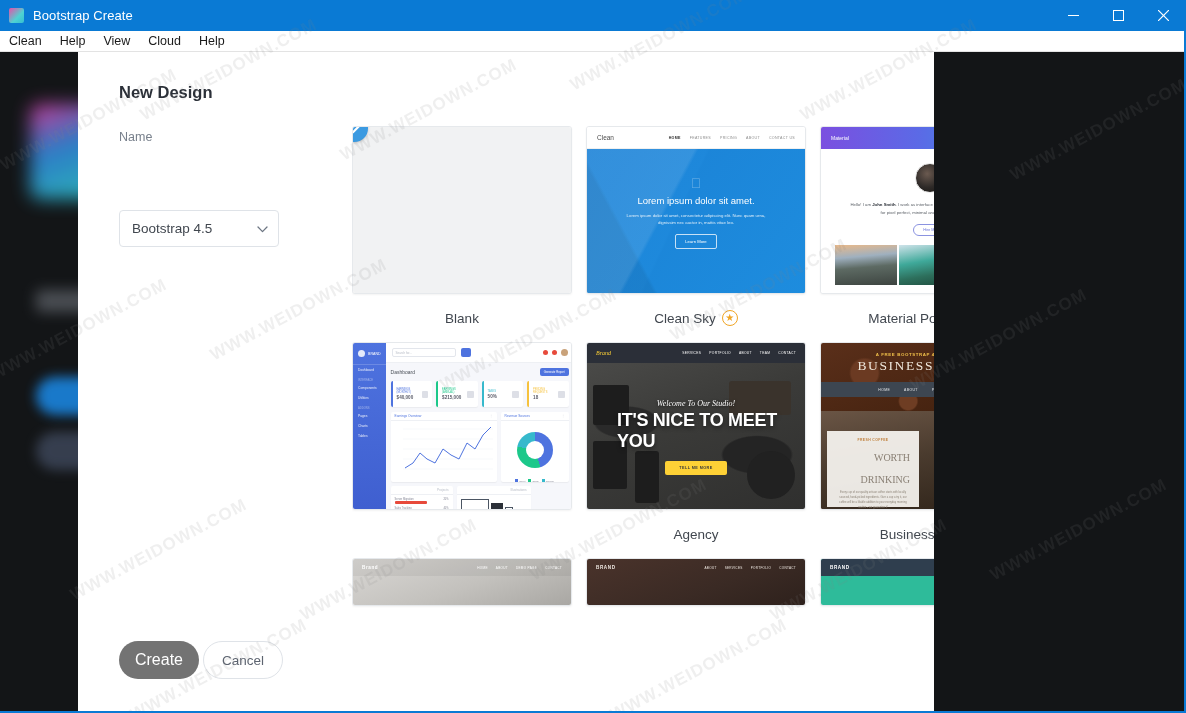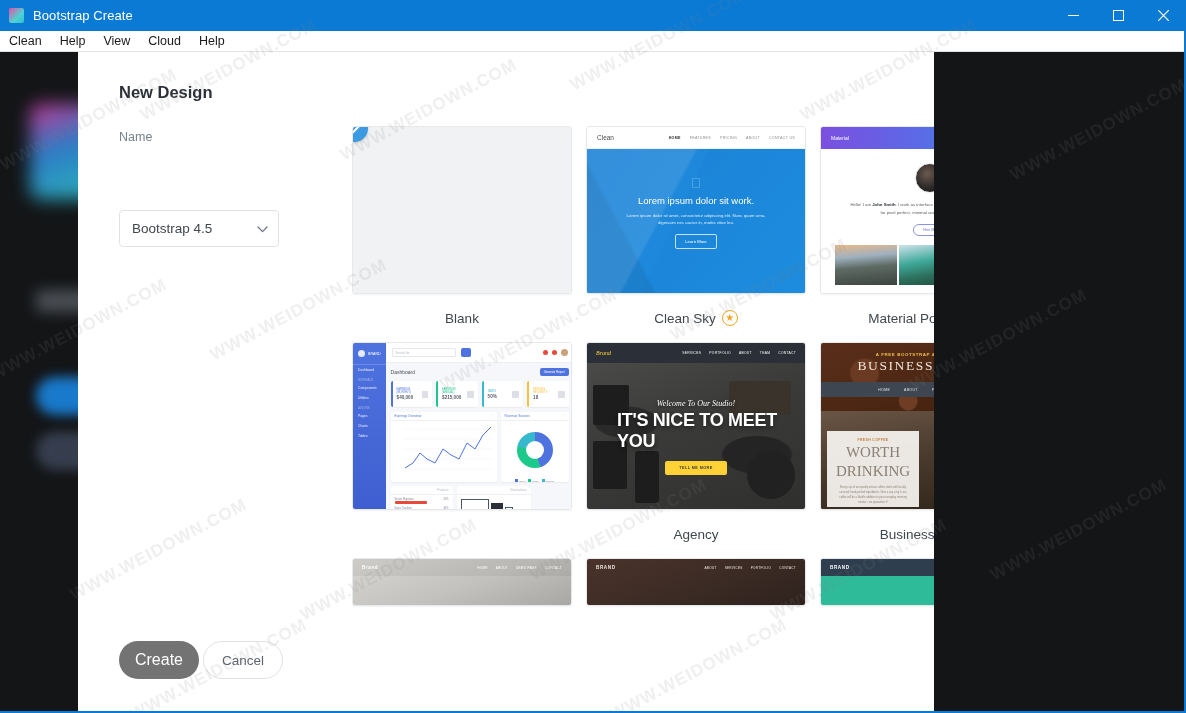--- a/index.html
+++ b/index.html
@@ -386,22 +386,22 @@
     background: linear-gradient(180deg,#e0a93f 0 14%, #6d4a33 15% 40%, #5a473a 100%);
   }
   .bc-card {
     position: absolute; left: 6px; top: 88px;
     width: 92px; height: 76px;
     background: rgba(247,245,241,.93);
     padding: 7px 9px; text-align: center;
   }
   .bc-card .k { color: #c07f3b; font-size: 3.4px; font-weight: bold; letter-spacing: .4px; }
   .bc-card .t {
-    color: #8a8075; font-size: 15px; line-height: 1.05;
-    font-family: "Liberation Serif", serif; margin-top: 3px;
+    color: #8a8075; font-size: 10px; line-height: 1.05;
+    font-family: "Liberation Serif", serif; margin-top: 11px; text-align: right;
   }
   .bc-card .body { color: #8e8579; font-size: 2.7px; line-height: 1.9; margin-top: 5px; }
   .bc-card .btn {
     display: inline-block; margin-top: 6px; background: #e0a55a; color: #fff;
     font-size: 2.8px; padding: 3px 8px;
   }
 
   
   .r3-card { height: 48px; }
   .r3-nav {
@@ -547,21 +547,21 @@
               <span class="cs-links">
                 <span>HOME</span>
                 <span>FEATURES</span>
                 <span>PRICING</span>
                 <span>ABOUT</span>
                 <span>CONTACT US</span>
               </span>
             </div>
             <div class="cs-hero">
               <div class="cs-apple"></div>
-              <div class="cs-h1">Lorem ipsum dolor sit work.</div>
+              <div class="cs-h1">Lorem ipsum dolor sit amet.</div>
               <div class="cs-p">Lorem ipsum dolor sit amet, consectetur adipiscing elit. Nunc quam urna, dignissim nec auctor in, mattis vitae leo.</div>
               <div class="cs-btn">Learn More</div>
             </div>
           </div>
           <div class="tpl-name">
             <span>Clean Sky</span>
             <span class="star-badge">★</span>
           </div>
         </div>
 

